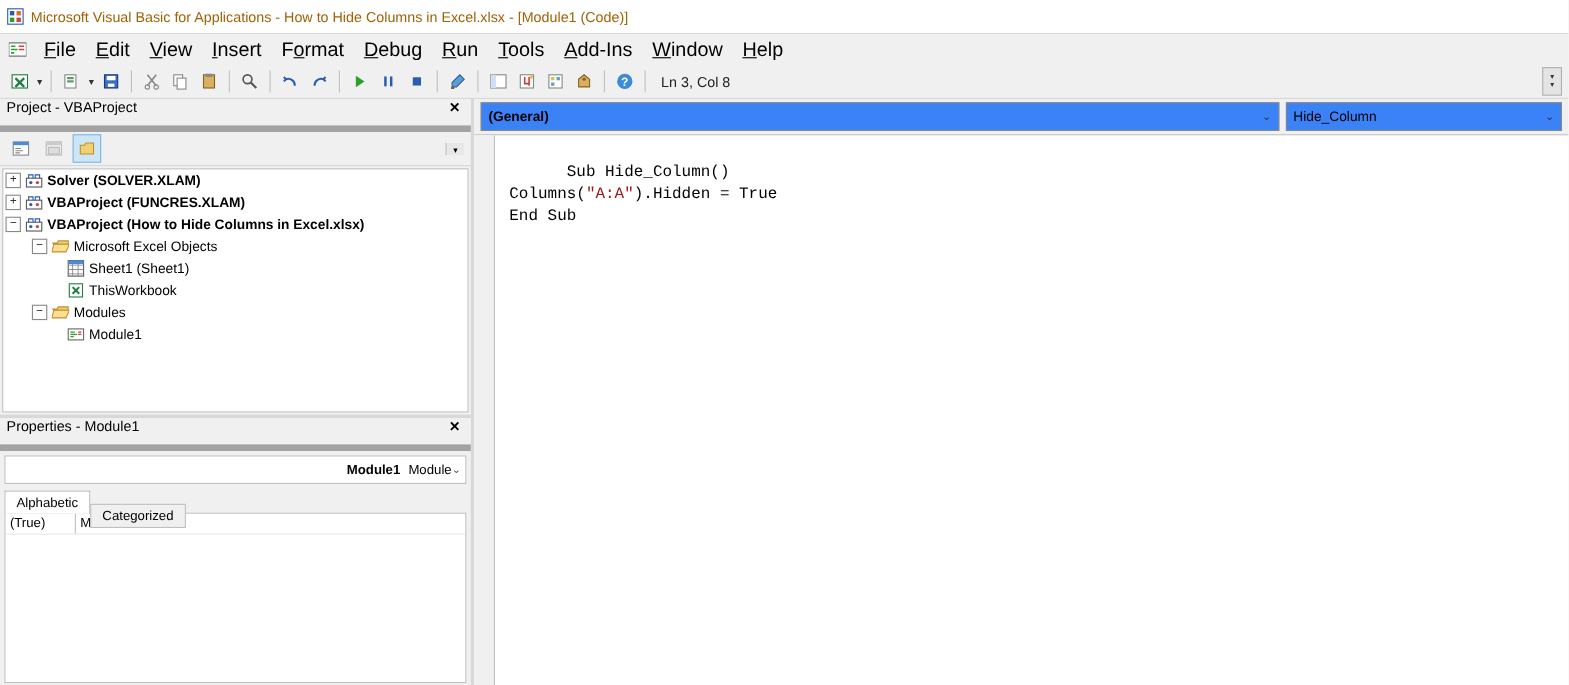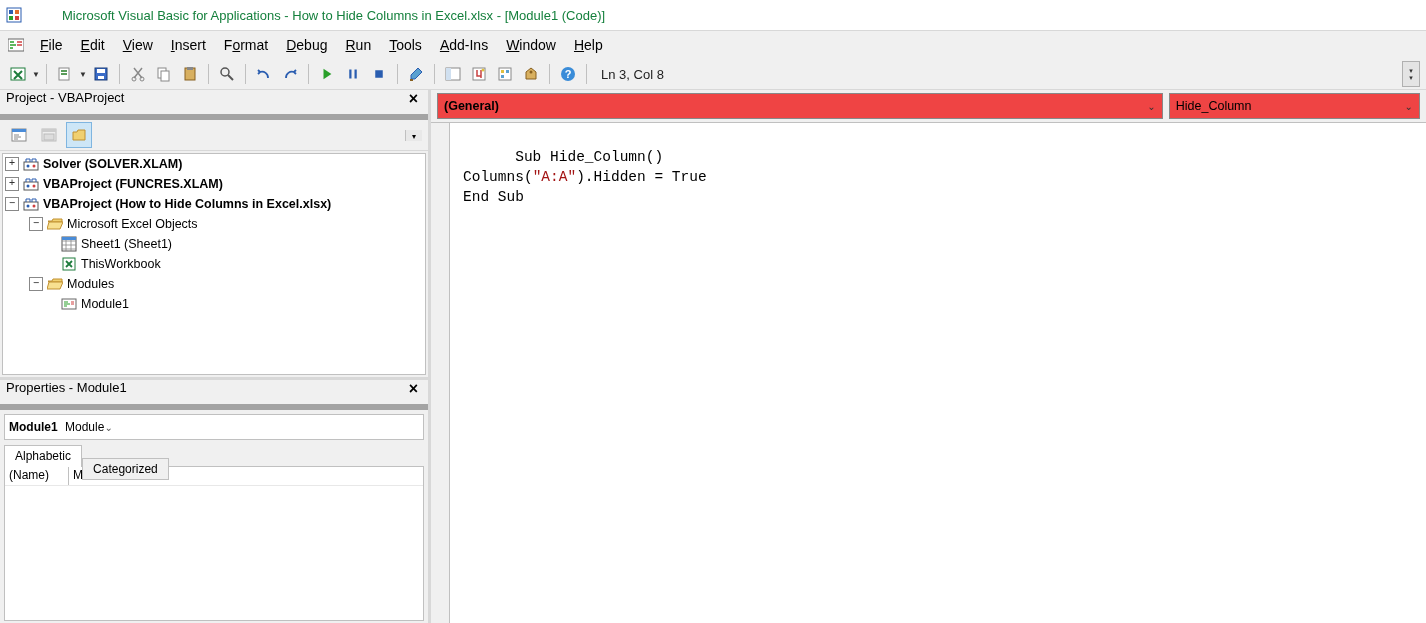--- a/index.html
+++ b/index.html
@@ -20,43 +20,42 @@
     align-items: center;
     padding: 0 6px;
     gap: 6px;
   }
   .title-icon {
     width: 16px;
     height: 16px;
     display: inline-block;
   }
   .title-text {
-    color: #15803d;
+    color: #a16207;
     font-size: 13px;
-    margin-left: 34px;
   }
   .menubar {
     height: 28px;
     background: #f0f0f0;
     display: flex;
     align-items: center;
     padding: 0 8px;
     gap: 2px;
   }
   .vba-sysicon {
     width: 16px;
     height: 16px;
     margin-right: 6px;
     display: inline-flex;
     align-items: center;
     justify-content: center;
   }
   .menu-item {
     padding: 4px 8px;
-    font-size: 14px;
+    font-size: 18px;
     cursor: default;
   }
   .menu-item .m-underline {
     text-decoration: underline;
   }
   .toolbar {
     height: 30px;
     background: #f0f0f0;
     border-bottom: 1px solid #d8d8d8;
     display: flex;
@@ -187,29 +186,30 @@
     border-top: 3px solid #d8d8d8;
   }
   .props-combo {
     display: flex;
     align-items: center;
     height: 24px;
     border: 1px solid #c0c0c0;
     margin: 4px;
     background: #fff;
     padding: 0 4px;
-    justify-content: flex-start;
+    justify-content: flex-end;
   }
   .props-combo .cname {
     font-weight: 600;
   }
   .props-tabs {
     display: flex;
     gap: 0;
     margin: 0 4px;
+    align-items: center;
   }
   .props-tab {
     padding: 3px 10px;
     border: 1px solid #c0c0c0;
     border-bottom: none;
     background: #fff;
     font-size: 12px;
     position: relative;
     top: 1px;
   }
@@ -246,21 +246,21 @@
   }
   .code-dropdowns {
     height: 26px;
     display: flex;
     gap: 6px;
     padding: 3px 6px;
     background: #f0f0f0;
   }
   .code-dd {
     border: 1px solid #888;
-    background: #ef4444;
+    background: #3b82f6;
     display: flex;
     align-items: center;
     justify-content: space-between;
     padding: 0 6px;
     font-size: 12.5px;
   }
   .code-dd .chev {
     font-size: 10px;
     color: #333;
   }
@@ -614,21 +614,21 @@
           <span style="margin-left:4px;">Module</span>
         </span>
         <span style="font-size:10px;color:#555;">⌄</span>
       </div>
       <div class="props-tabs">
         <div class="props-tab">Alphabetic</div>
         <div class="props-tab inactive">Categorized</div>
       </div>
       <div class="props-grid">
         <div class="props-row">
-          <div class="k">(Name)</div>
+          <div class="k">(True)</div>
           <div class="v">Module1</div>
         </div>
       </div>
     </div>
   </div>
 
   <div class="right-col">
     <div class="code-dropdowns">
       <div class="code-dd left">
         <span style="font-weight:600;">(General)</span>

